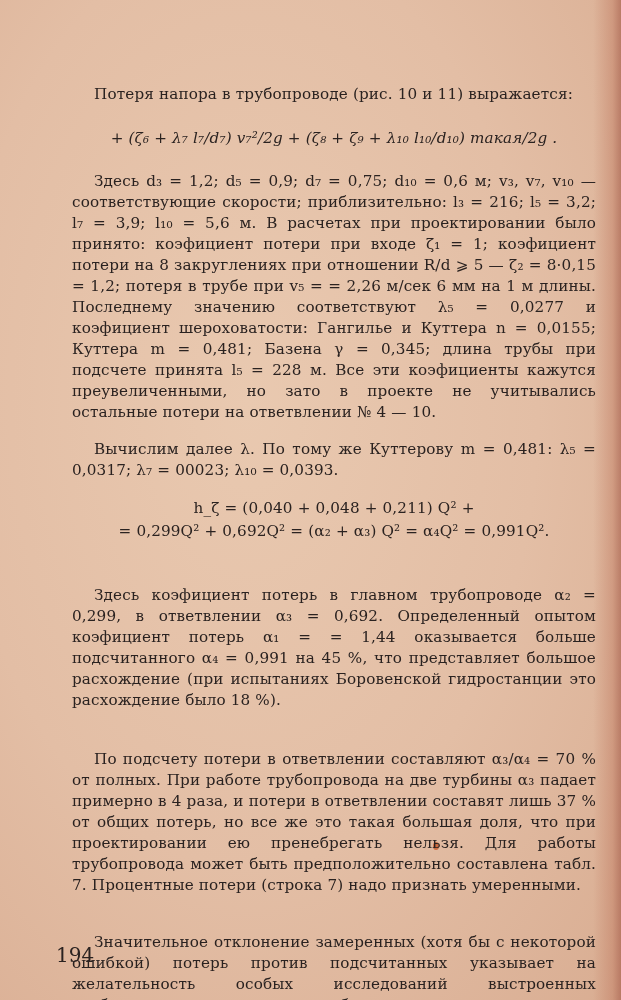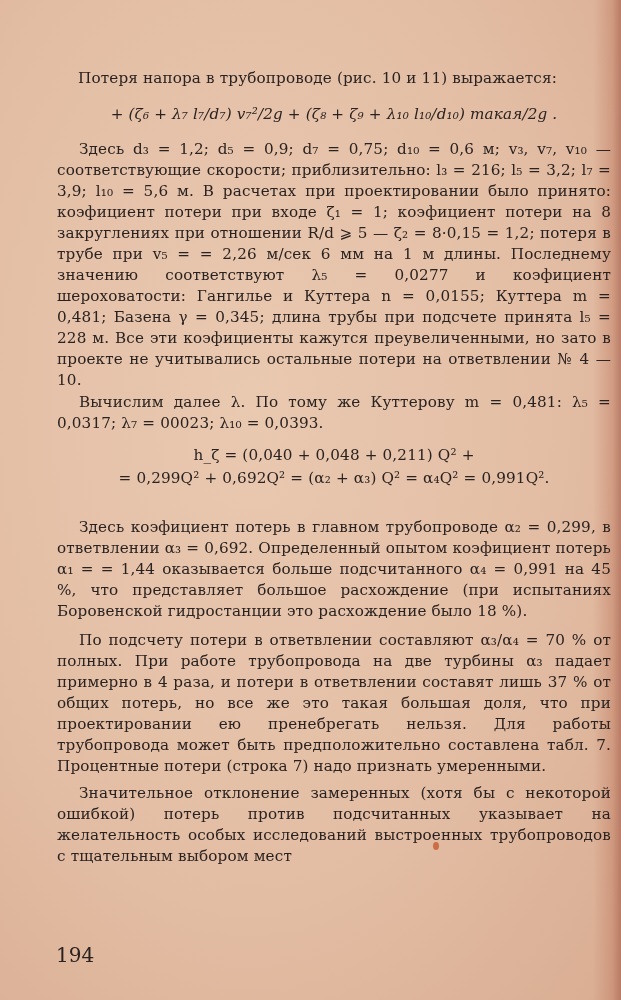--- a/index.html
+++ b/index.html
@@ -12,22 +12,22 @@
   }
   .edge-right {
     position:absolute; right:0; top:0; width:28px; height:1000px;
     background: linear-gradient(to right, rgba(190,120,95,0) 0%, rgba(190,120,95,0.45) 70%, rgba(170,100,80,0.7) 100%);
   }
   .page {
     position:absolute; left:56px; top:68px; width:556px;
     font-size:15.2px; line-height:21px;
     letter-spacing:0.15px;
   }
-  .p { text-align:justify; text-indent:22px; margin:1px; }
-  .heading-line { margin:0; text-indent:22px; }
+  .p { text-align:justify; text-indent:22px; margin:16px; }
+  .heading-line { margin:16px; text-indent:22px; }
   .formula { text-align:center; font-style:italic; margin:8px 0; line-height:34px; }
   .formula .row { display:block; }
   .f-block { margin:10px 0 12px 0; text-align:center; line-height:23px; }
   .f-block .row { display:block; }
   .page-number { position:absolute; left:56px; top:943px; font-size:20px; }
   .gap { height:14px; }
   .spot { position:absolute; width:6px; height:8px; border-radius:50%; background:#c85a2a; opacity:0.8; }
 </style>
 </head>
 <body>

